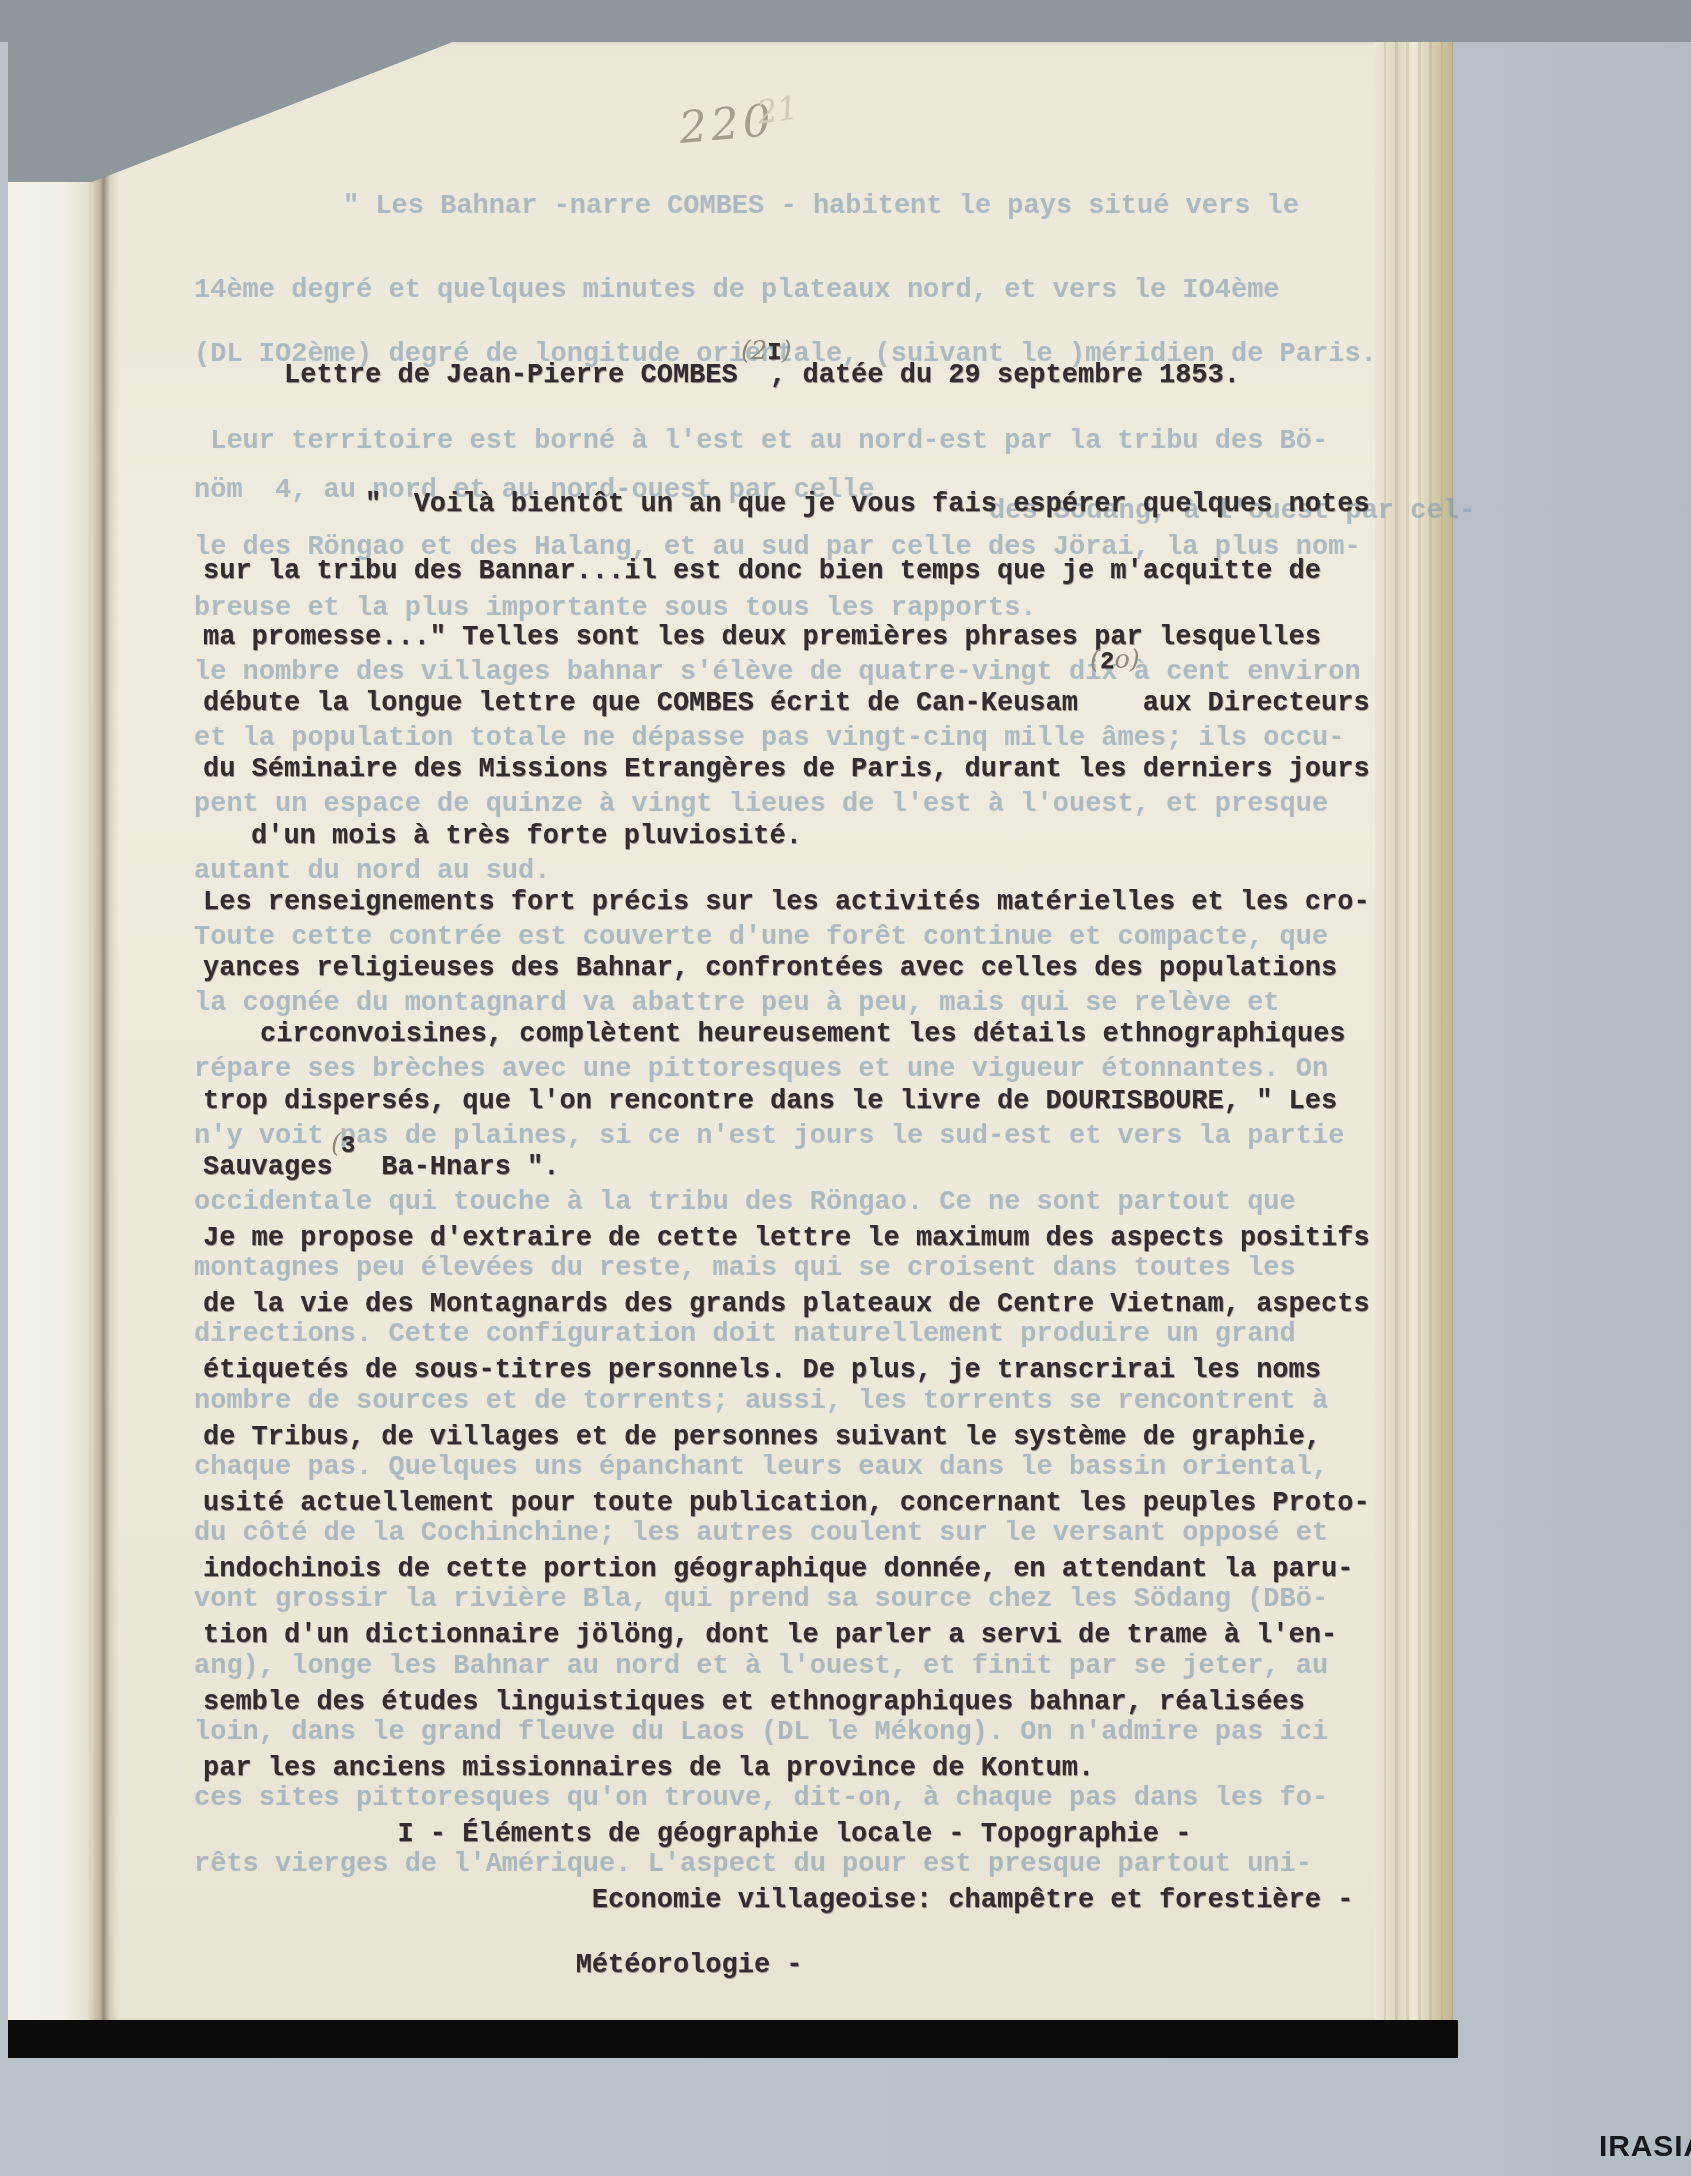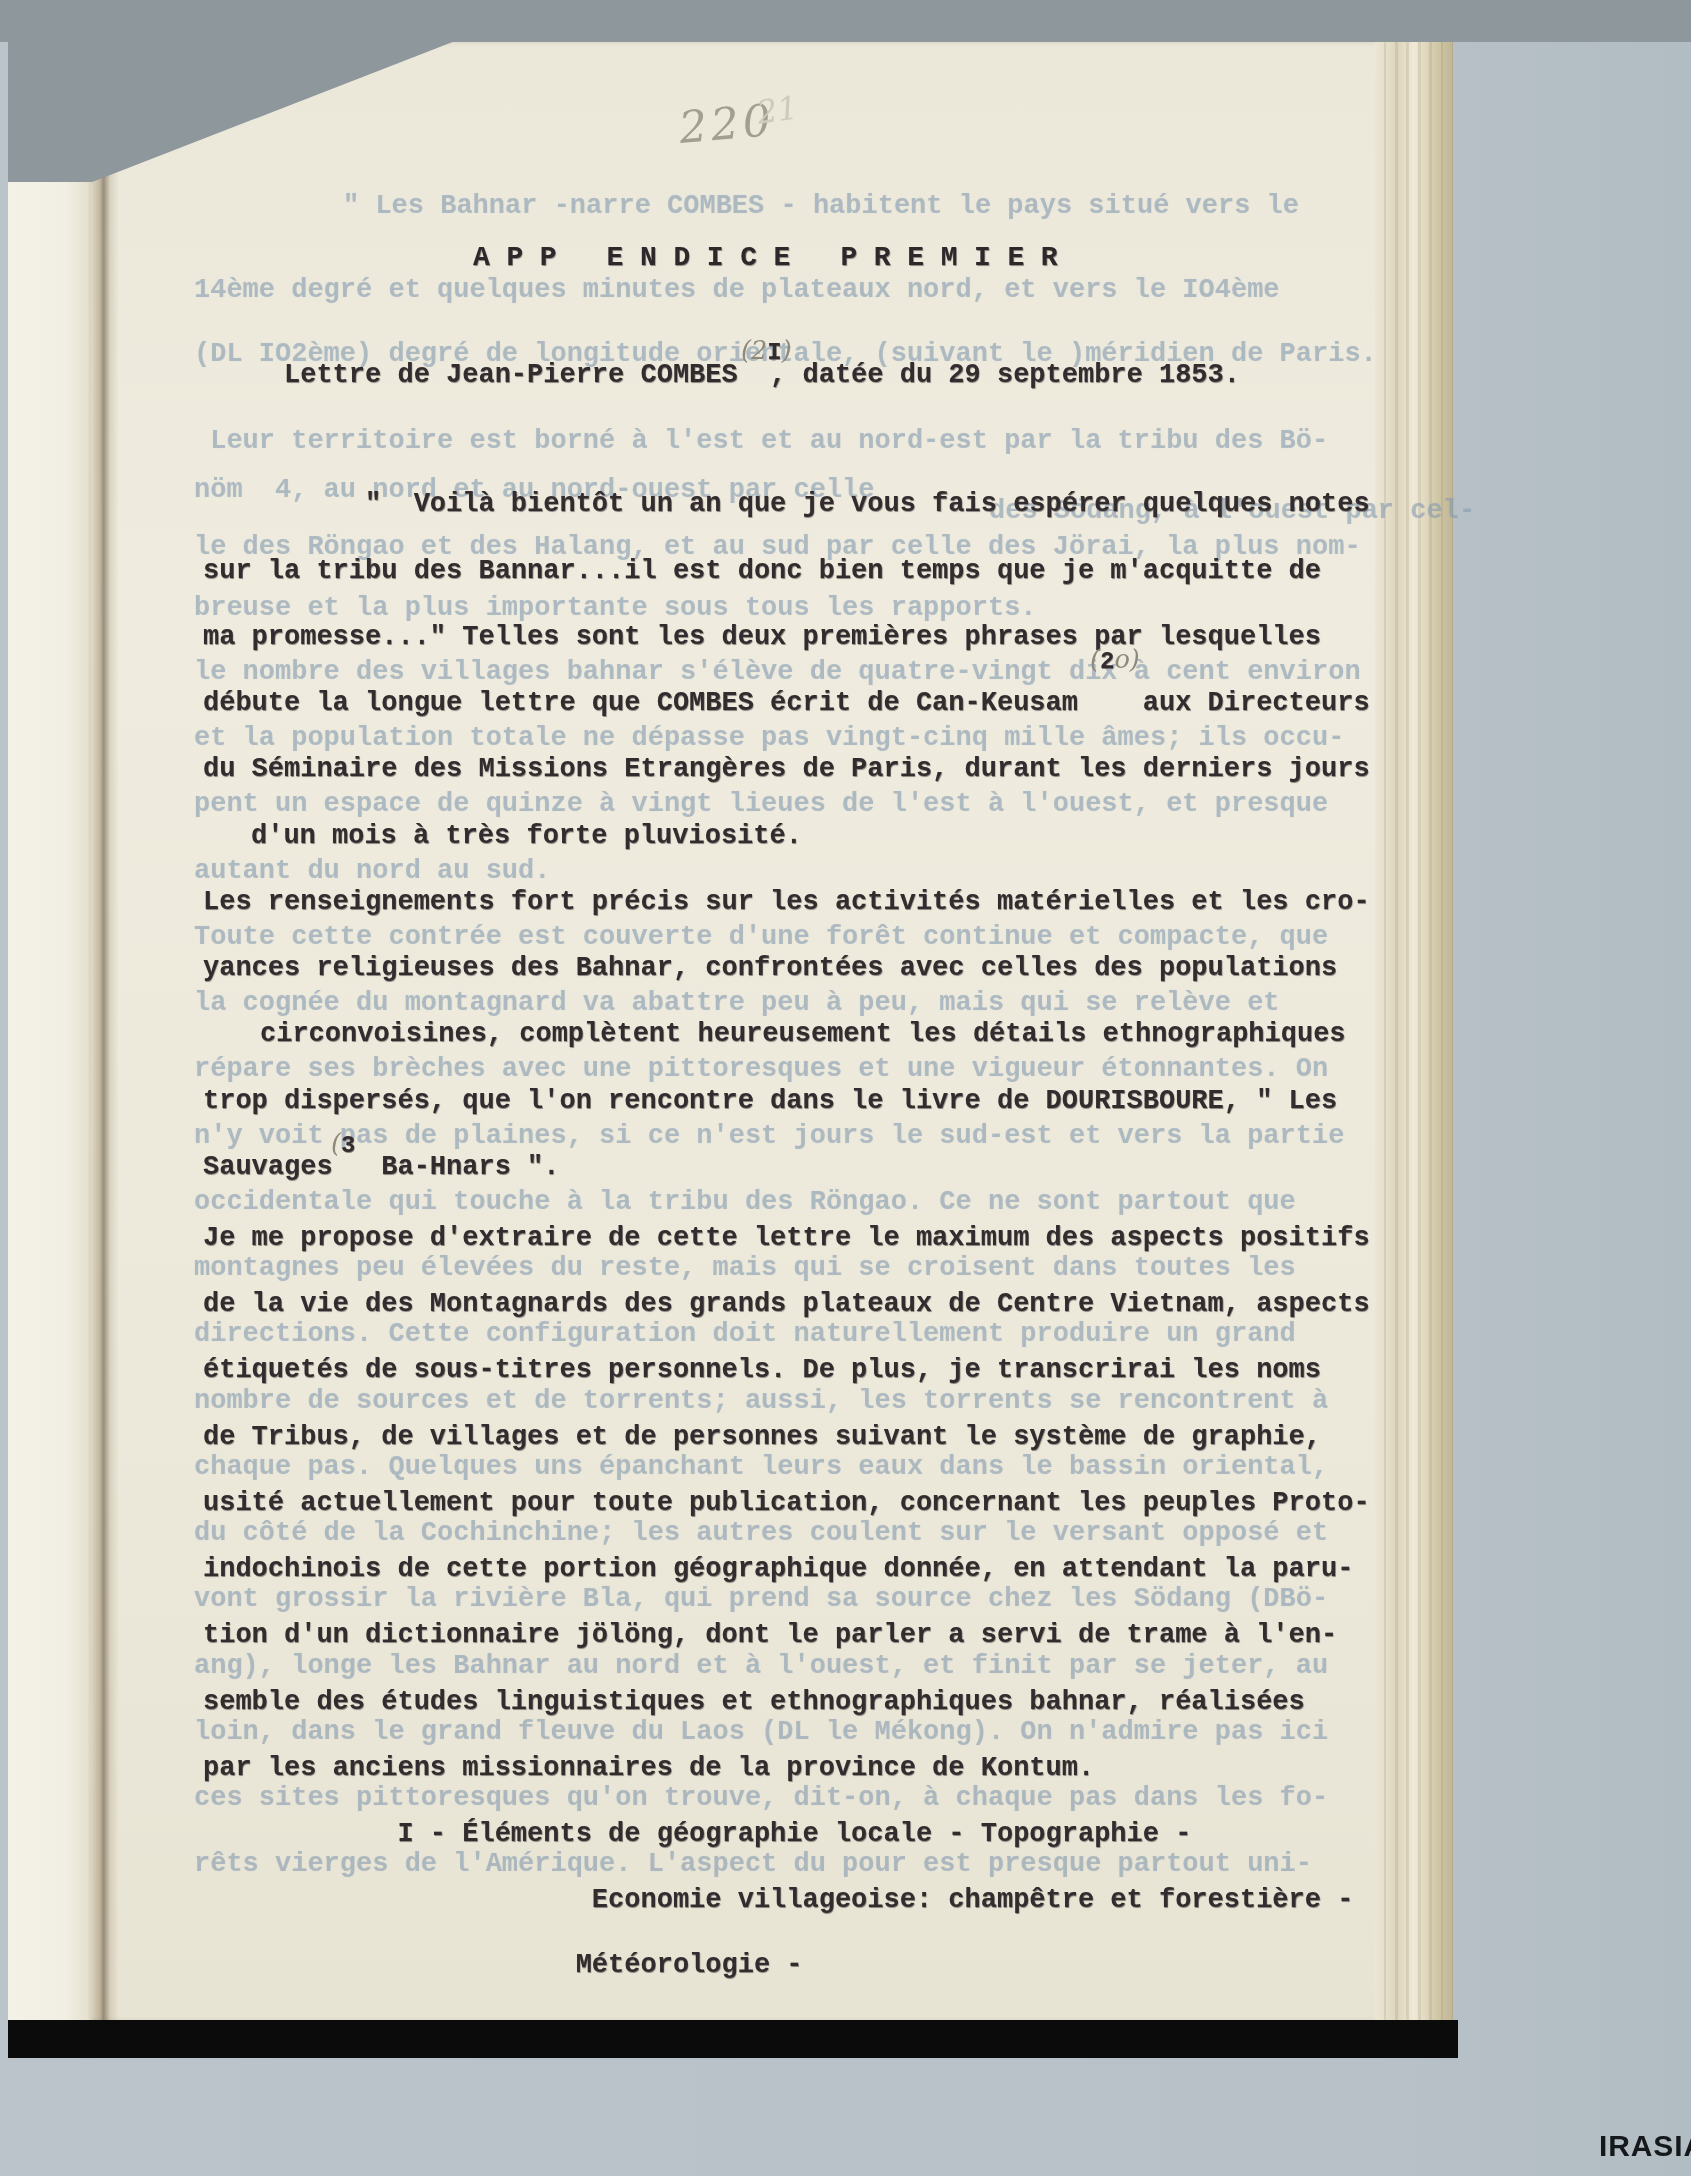--- a/index.html
+++ b/index.html
@@ -55,21 +55,20 @@
     <div class="prev-page"></div>
     <div class="crease"></div>
     <div class="right-stack"></div>
   </div>
 
   <div class="corner-gray"></div>
 
   <span class="handnum">220</span>
   <span class="handnum-ghost">21</span>
 
-  <div class="title">APP ENDICE PREMIER</div>
 
   <div>
       <span class="fline" style="left: 343px; top: 189px;">" Les Bahnar -narre COMBES - habitent le pays situé vers le</span>
       <span class="fline" style="left: 194px; top: 273px;">14ème degré et quelques minutes de plateaux nord, et vers le IO4ème</span>
       <span class="fline" style="left: 194px; top: 337px;">(DL IO2ème) degré de longitude orientale, (suivant le )méridien de Paris.</span>
       <span class="fline" style="left: 194px; top: 424px;"> Leur territoire est borné à l'est et au nord-est par la tribu des Bö-</span>
       <span class="fline" style="left: 194px; top: 473px;">nöm  4, au nord et au nord-ouest par celle</span>
       <span class="fline" style="left: 989px; top: 494px;">des Södang, à l'ouest par cel-</span>
       <span class="fline" style="left: 194px; top: 530px;">le des Röngao et des Halang, et au sud par celle des Jörai, la plus nom-</span>
       <span class="fline" style="left: 194px; top: 591px;">breuse et la plus importante sous tous les rapports.</span>

